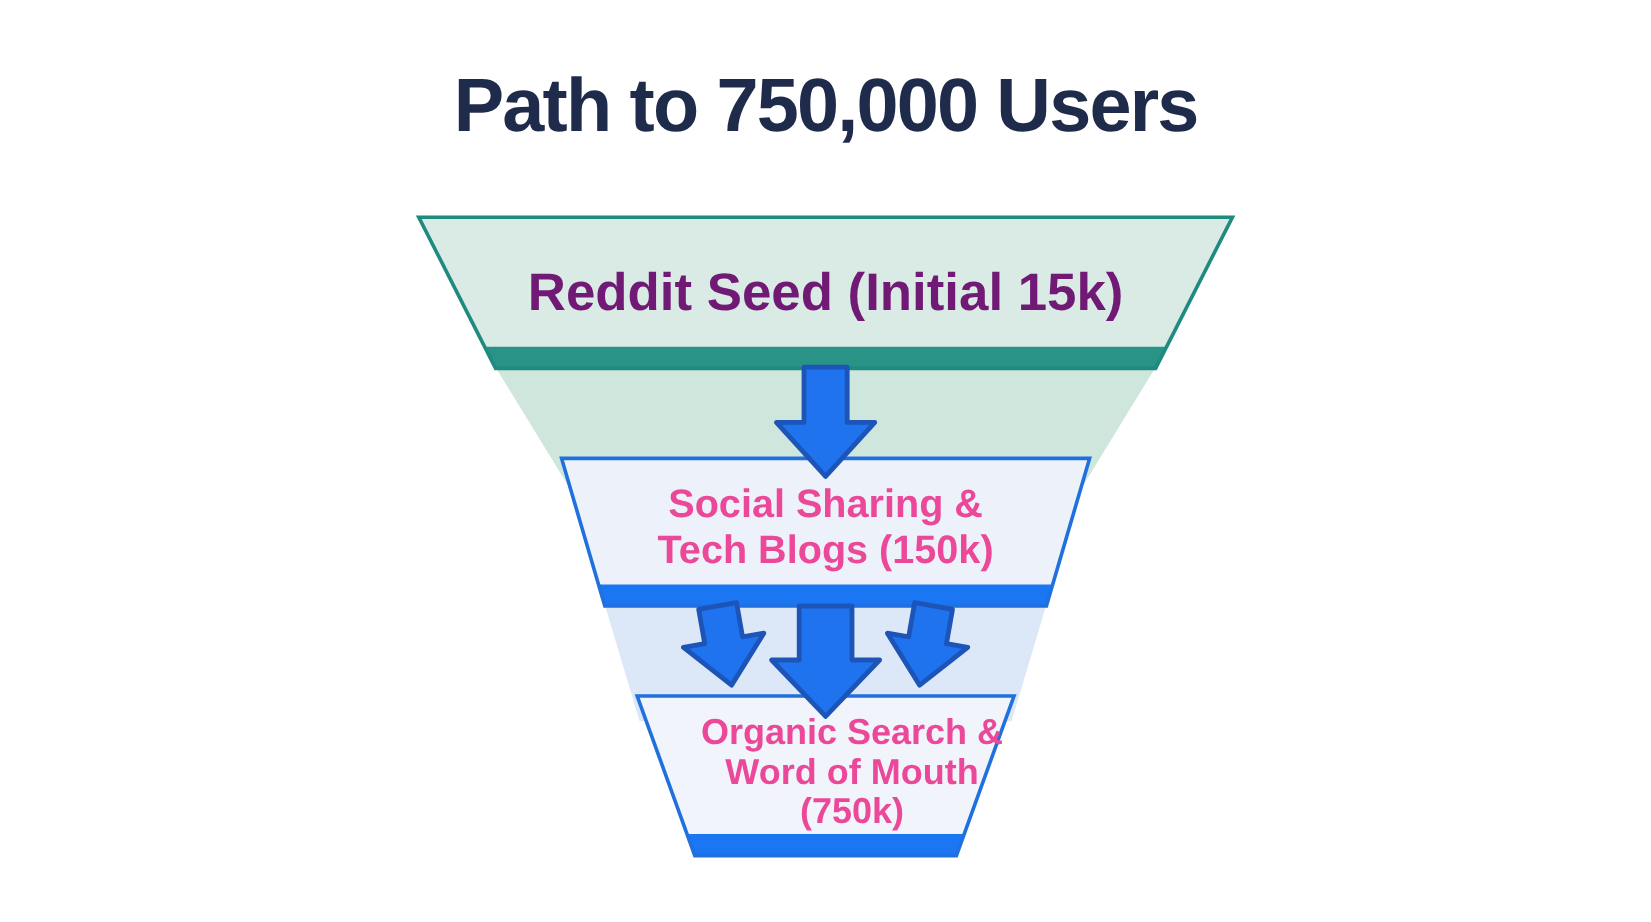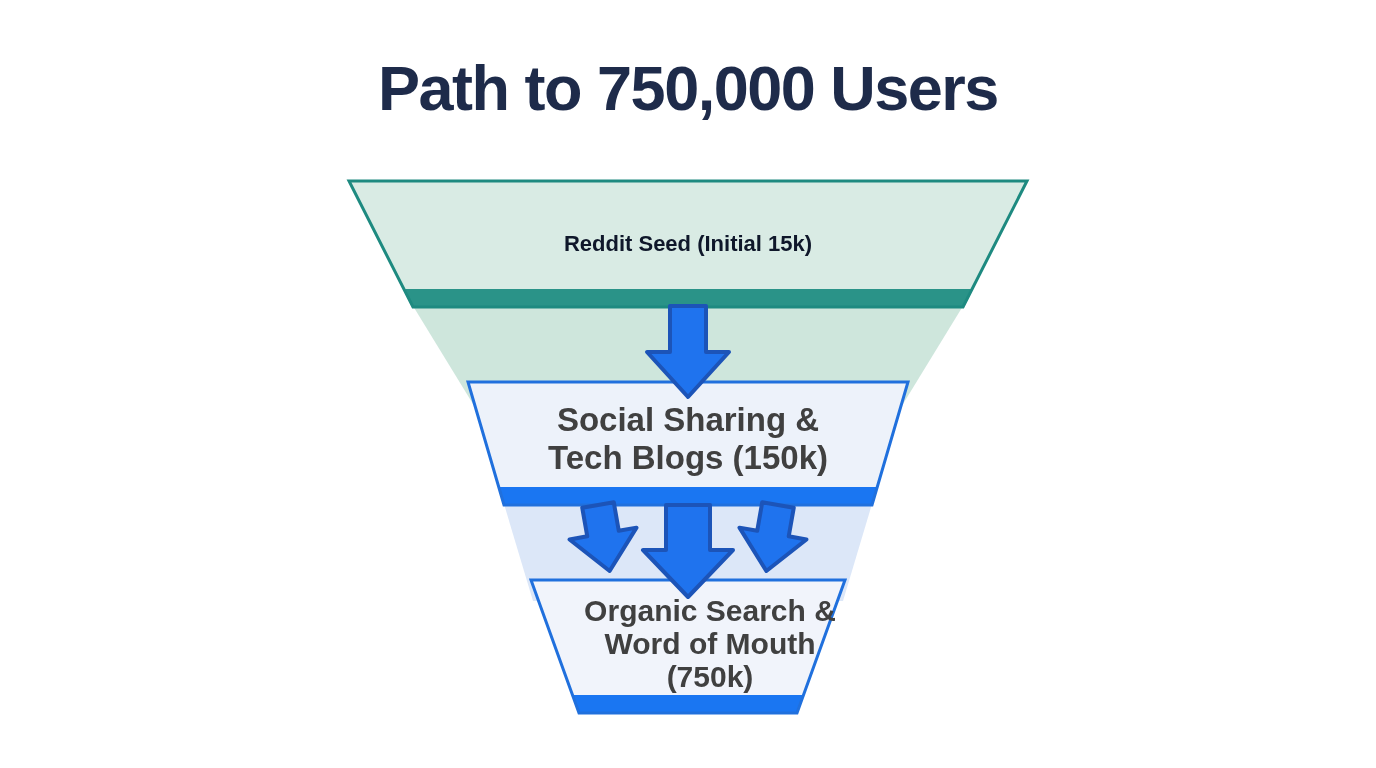--- a/index.html
+++ b/index.html
@@ -45,24 +45,24 @@
     stroke-width: 4;
     stroke-linejoin: round;
   }
   .label {
     position: absolute;
     left: 688px;
     transform: translateX(-50%);
     width: max-content;
     text-align: center;
     font-weight: bold;
-    color: #404040;
+    color: #ec4899;
     white-space: pre-line;
   }
-  .l1 { top: 224px; font-size: 22px; line-height: 40px; color: #0f172a; }
+  .l1 { top: 224px; font-size: 44px; line-height: 40px; color: #701a75; }
   .l2 { top: 401px; font-size: 33px; line-height: 38px; }
   .l3 { top: 594px; font-size: 30px; line-height: 33px; margin-left: 22px; }
 </style>
 </head>
 <body>
 
 <div class="canvas">
 
   <h1 class="title">Path to 750,000 Users</h1>
 

